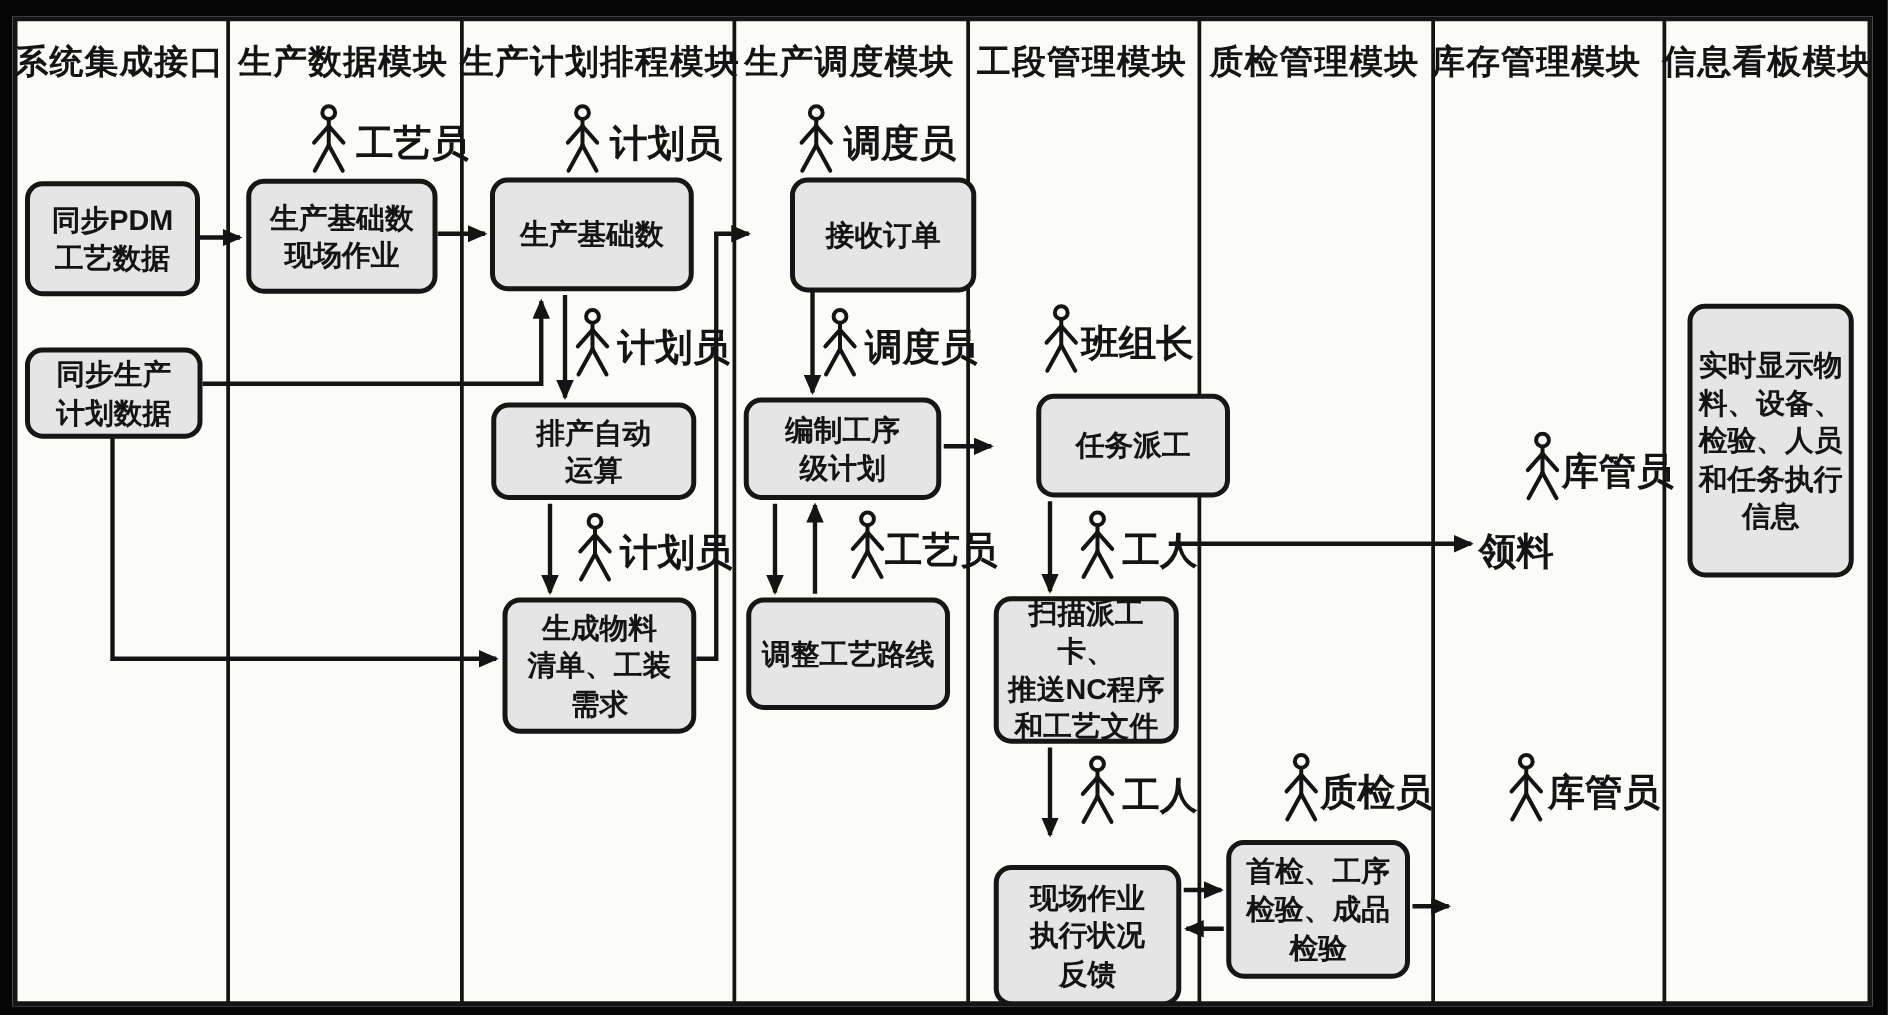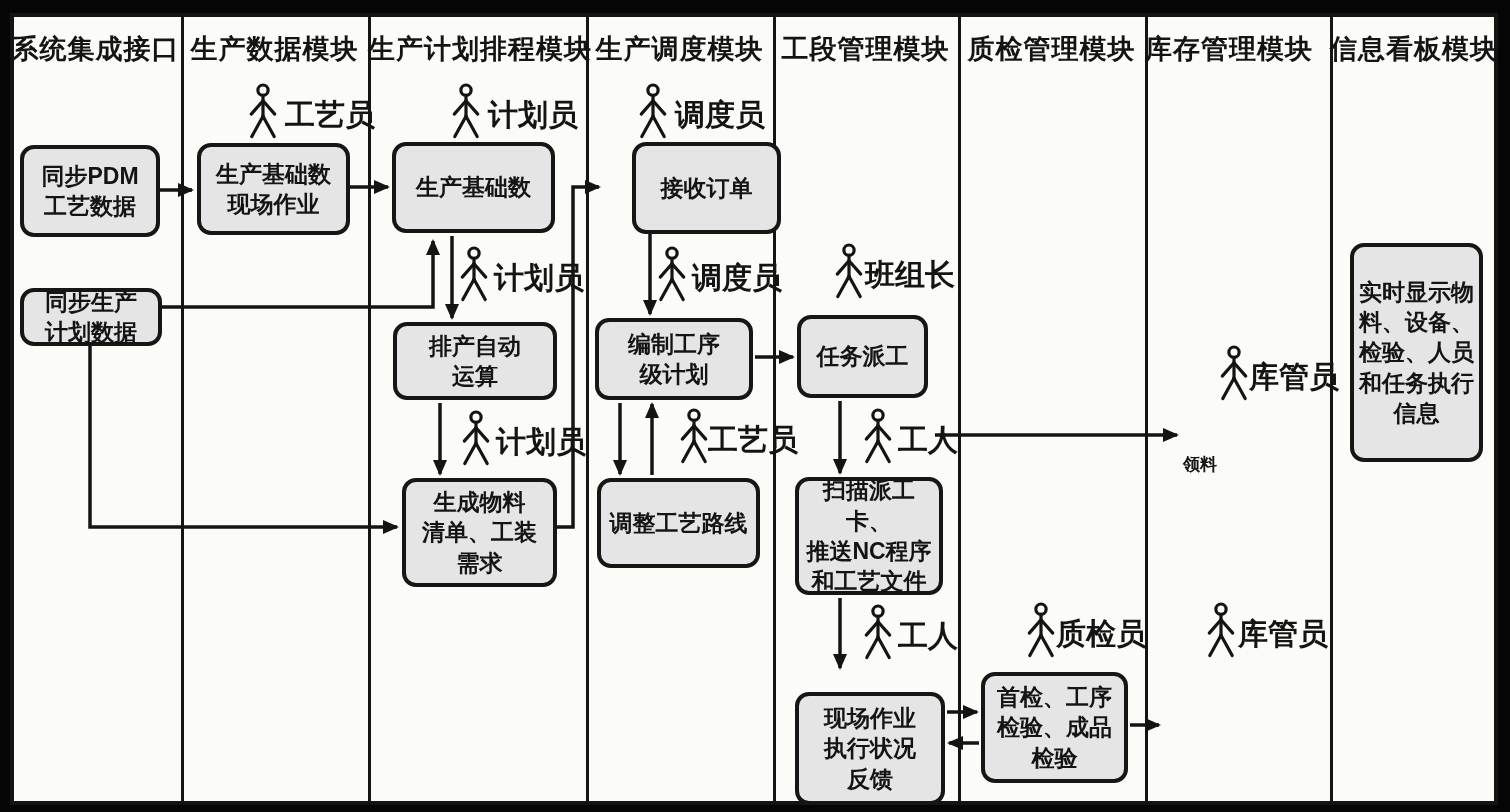--- a/index.html
+++ b/index.html
@@ -21,21 +21,21 @@
     position:absolute;box-sizing:border-box;border:4px solid #161616;border-radius:14px;
     background:#e5e5e5;display:flex;align-items:center;justify-content:center;
     text-align:center;font-size:23px;font-weight:700;line-height:1.32;
     white-space:pre-line;padding:2px 4px;
   }
   .actor{position:absolute;display:flex;align-items:flex-start;}
   .actor svg{display:block;}
   .actor-label{
     position:absolute;font-size:30px;font-weight:700;white-space:nowrap;
   }
-  .free-label{position:absolute;font-size:17px;font-weight:700;white-space:nowrap;margin-top:32px;}
+  .free-label{position:absolute;font-size:30px;font-weight:700;white-space:nowrap;}
   .connectors{position:absolute;left:0;top:0;}
 </style>
 </head>
 <body>
 
 <div class="screen">
   <div class="paper"></div>
   <div class="diagram">
 
     <div class="vline" style="left:181px"></div>
@@ -77,35 +77,35 @@
         <polyline points="935,435 1177,435" marker-end="url(#ah)"></polyline>
         <polyline points="840,598 840,668" marker-end="url(#ah)"></polyline>
         <polyline points="947,712 977,712" marker-end="url(#ah)"></polyline>
         <polyline points="979,743 949,743" marker-end="url(#ah)"></polyline>
         <polyline points="1130,725 1159,725" marker-end="url(#ah)"></polyline>
       </g>
     </svg>
 
     <div class="node" style="left:20px;top:145px;width:140px;height:92px">同步PDM
 工艺数据</div>
-    <div class="node" style="left:20px;top:288px;width:142px;height:58px">同步生产
+    <div class="node" style="left:20px;top:278px;width:142px;height:73px">同步生产
 计划数据</div>
     <div class="node" style="left:197px;top:143px;width:153px;height:92px">生产基础数
 现场作业</div>
     <div class="node" style="left:392px;top:142px;width:163px;height:91px">生产基础数</div>
     <div class="node" style="left:393px;top:322px;width:164px;height:78px">排产自动
 运算</div>
     <div class="node" style="left:402px;top:478px;width:155px;height:109px">生成物料
 清单、工装
 需求</div>
     <div class="node" style="left:632px;top:142px;width:149px;height:92px">接收订单</div>
     <div class="node" style="left:597px;top:478px;width:163px;height:90px">调整工艺路线</div>
     <div class="node" style="left:595px;top:318px;width:158px;height:82px">编制工序
 级计划</div>
-    <div class="node" style="left:797px;top:315px;width:131px;height:83px">任务派工</div>
+    <div class="node" style="left:829px;top:315px;width:155px;height:83px">任务派工</div>
     <div class="node" style="left:795px;top:477px;width:148px;height:118px">扫描派工卡、
 推送NC程序
 和工艺文件</div>
     <div class="node" style="left:795px;top:692px;width:150px;height:113px">现场作业
 执行状况
 反馈</div>
     <div class="node" style="left:981px;top:672px;width:147px;height:111px">首检、工序
 检验、成品
 检验</div>
     <div class="node" style="left:1350px;top:243px;width:133px;height:219px">实时显示物

